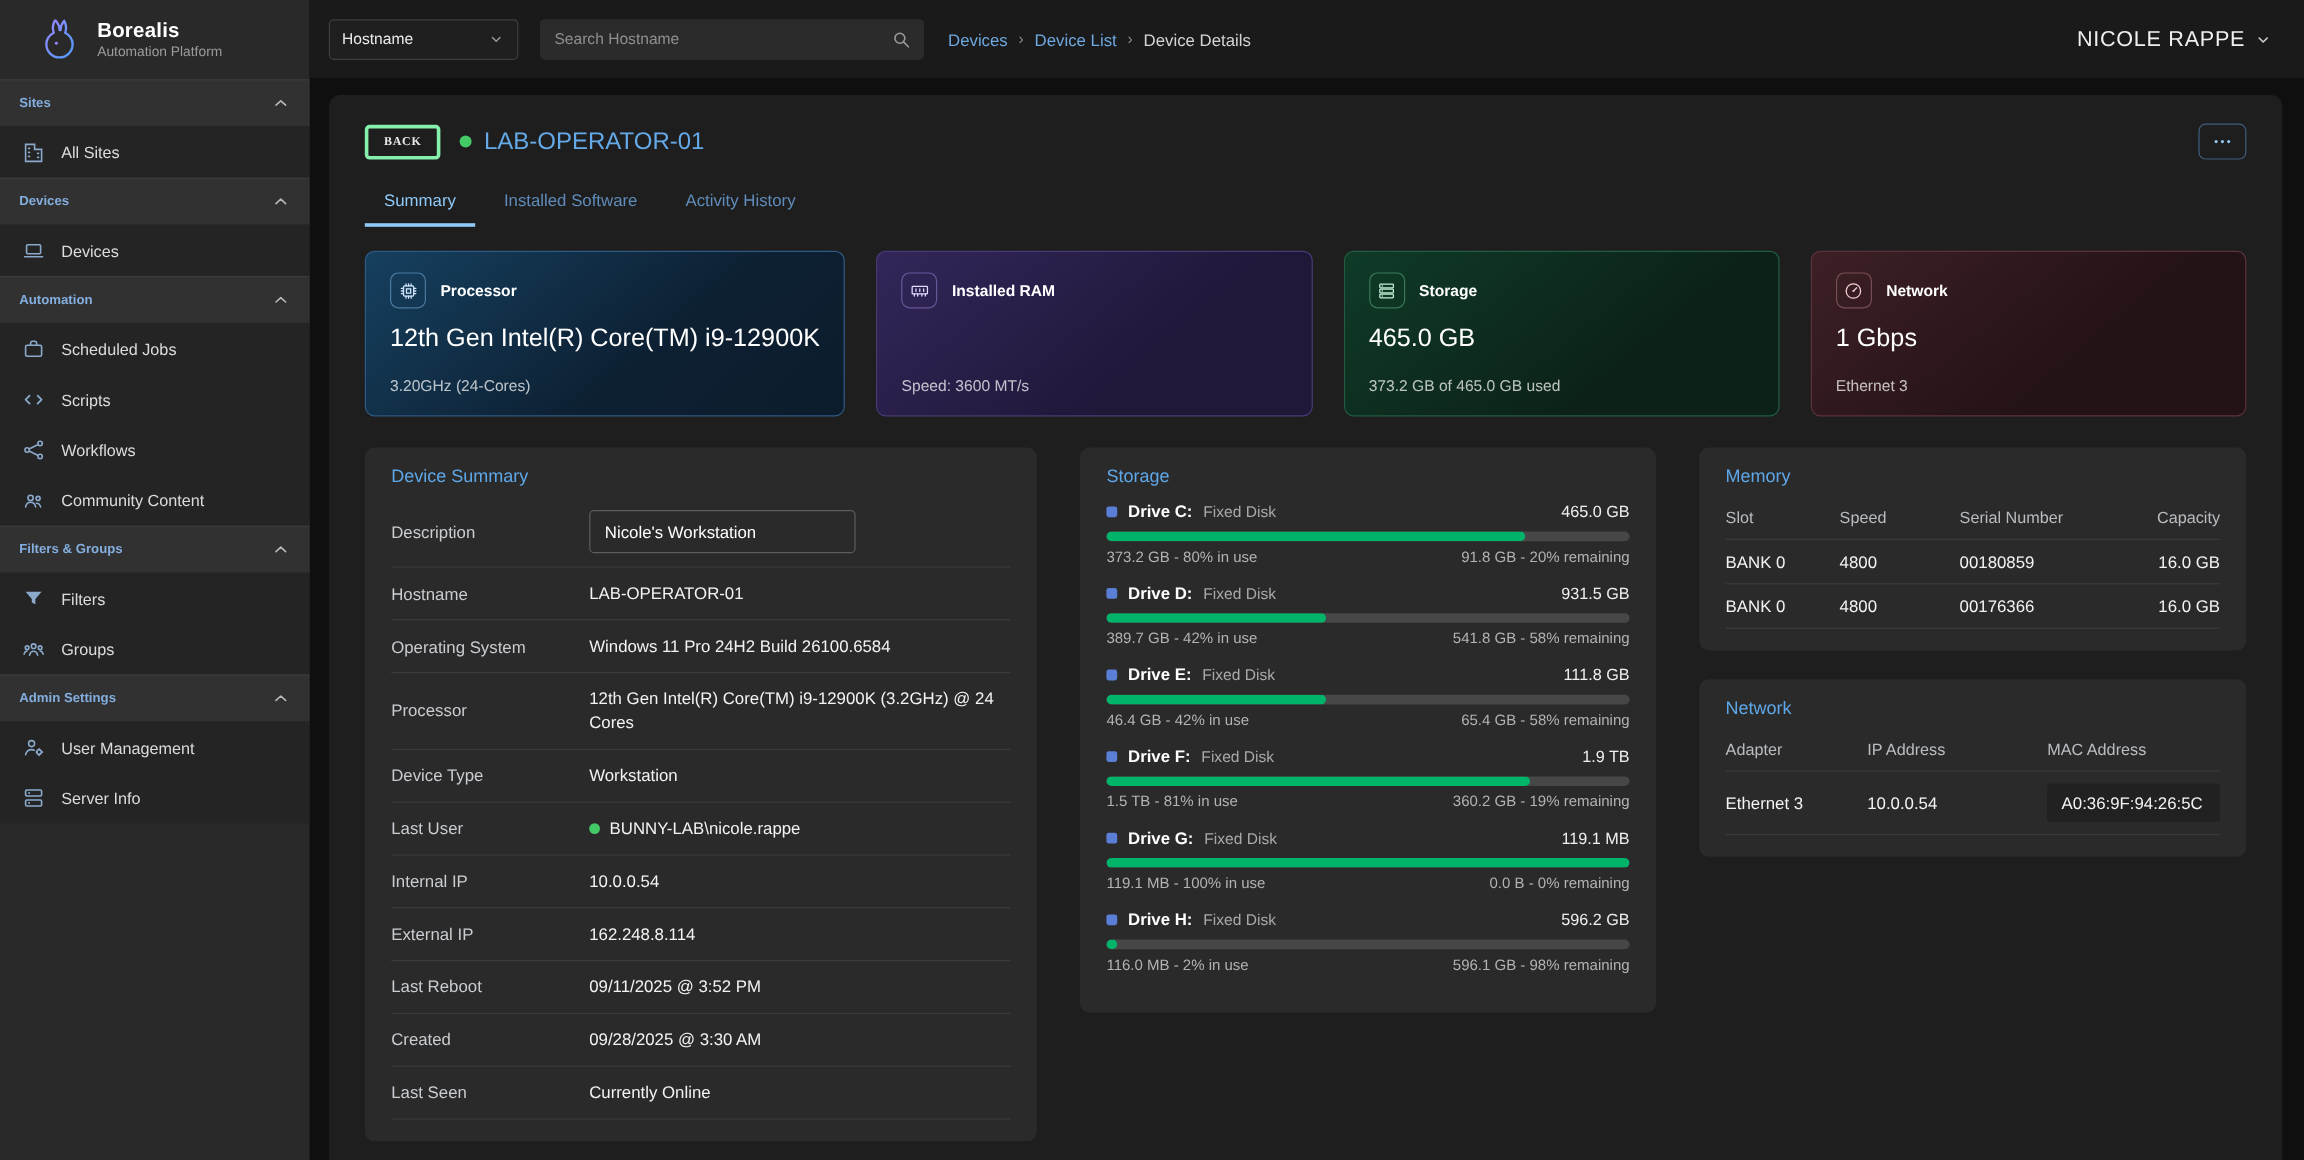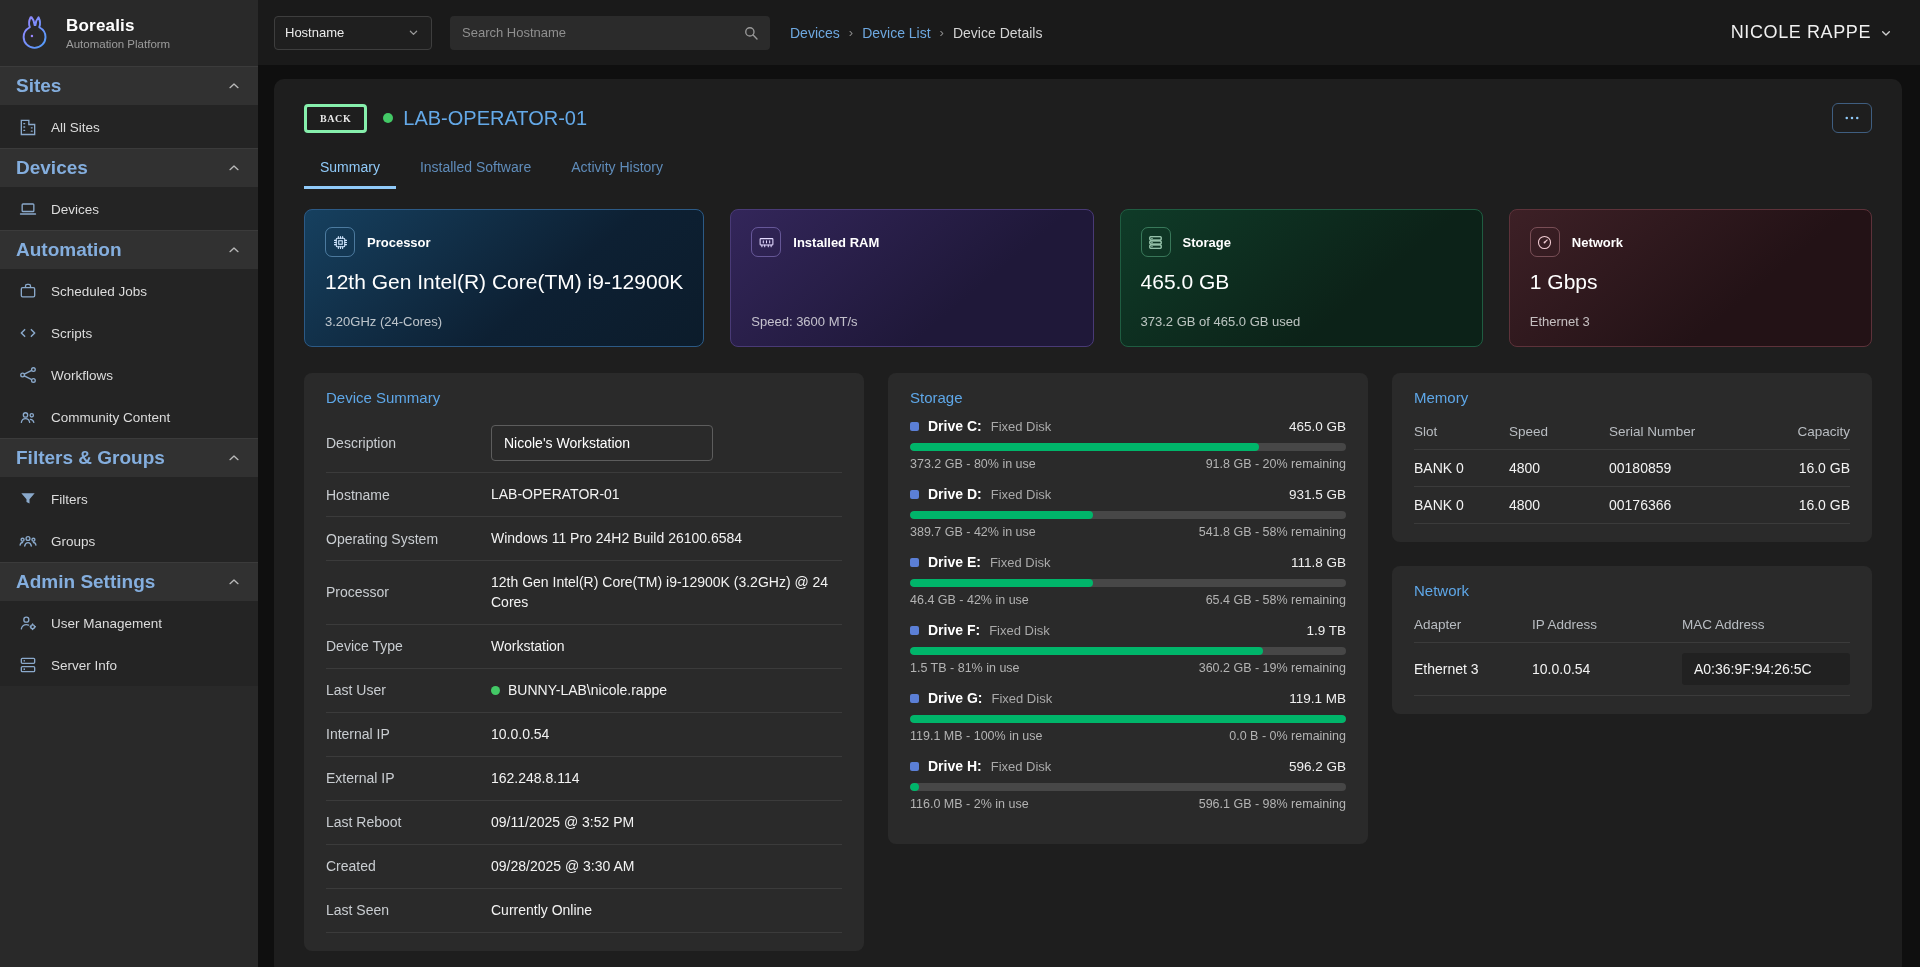--- a/index.html
+++ b/index.html
@@ -7,30 +7,30 @@
   body {
     display: flex;
     background: #0f0f0f;
     font-family: "Liberation Sans", "DejaVu Sans", sans-serif;
     color: #e6e6e6;
   }
   svg { display: block; }
 
   
   .sidebar { width: 258px; flex-shrink: 0; background: #292929; height: 100%; }
-  .brand { display: flex; align-items: center; gap: 10px; padding: 12px 14px; height: 66px; }
+  .brand { display: flex; align-items: center; gap: 10px; padding: 12px 14px; height: 66px; margin-left: 15px; }
   .brand-logo { width: 42px; height: 42px; }
   .brand-name { font-size: 17px; font-weight: 700; color: #ffffff; letter-spacing: .2px; }
   .brand-sub { font-size: 11.5px; color: #9c9c9c; margin-top: 2px; }
   .nav-section-header {
     display: flex; align-items: center; justify-content: space-between;
     height: 40px; padding: 0 16px; background: #313131; cursor: pointer;
     border-top: 1px solid rgba(255,255,255,.05); border-bottom: 1px solid rgba(0,0,0,.25);
   }
-  .nav-section-label { font-size: 19px; font-weight: 700; color: #84aede; }
+  .nav-section-label { font-size: 11px; font-weight: 700; color: #84aede; }
   .chev { color: #b9b9b9; }
   .nav-item {
     display: flex; align-items: center; gap: 13px; height: 42px;
     padding: 0 16px 0 18px; background: #242424; cursor: pointer;
   }
   .nav-icon { color: #8aa9cb; width: 20px; height: 20px; flex-shrink: 0; }
   .nav-label { font-size: 13.5px; color: #dcdcdc; }
 
   
   .main-col { flex: 1; display: flex; flex-direction: column; min-width: 0; }
@@ -106,21 +106,21 @@
   .sc-blue   { background: linear-gradient(140deg, #16405f 0%, #0d2033 60%, #0c1c2b 100%); border: 1px solid #2c5a86; }
   .sc-blue .sc-icon   { color: #d2e7ff; border-color: rgba(144,202,249,.45); }
   .sc-purple { background: linear-gradient(140deg, #33265a 0%, #1f1839 65%); border: 1px solid #493a76; }
   .sc-purple .sc-icon { color: #e4daff; border-color: rgba(185,165,255,.4); }
   .sc-green  { background: linear-gradient(140deg, #0f3b28 0%, #0c2218 65%); border: 1px solid #1f5c41; }
   .sc-green .sc-icon  { color: #c2f0d6; border-color: rgba(120,220,170,.4); }
   .sc-red    { background: linear-gradient(140deg, #3d2026 0%, #231216 65%); border: 1px solid #5d323a; }
   .sc-red .sc-icon    { color: #f4ced5; border-color: rgba(240,170,180,.35); }
 
   
-  .cols { display: flex; gap: 24px; margin-top: 26px; align-items: flex-start; }
+  .cols { display: flex; gap: 36px; margin-top: 26px; align-items: flex-start; }
   .card { background: #2a2a2a; border-radius: 8px; padding: 16px 22px 18px; }
   .card-title { font-size: 15px; font-weight: 400; color: #5ea7e8; margin-bottom: 8px; }
   .col-summary { width: 560px; flex-shrink: 0; }
   .col-storage { width: 480px; flex-shrink: 0; }
   .col-right { flex: 1; display: flex; flex-direction: column; gap: 24px; min-width: 0; }
 
   .sum-row {
     display: grid; grid-template-columns: 165px 1fr; align-items: center;
     padding: 11px 0; border-bottom: 1px solid #3b3b3b; min-height: 44px;
   }

